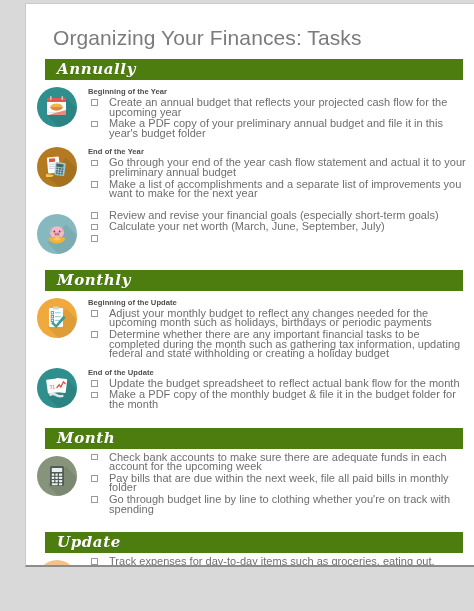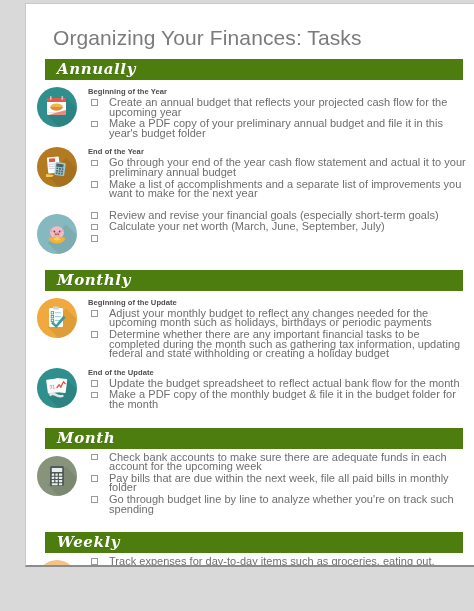--- a/index.html
+++ b/index.html
@@ -288,29 +288,29 @@
           <rect x="7.8" y="20.2" width="6" height="2" rx=".4"></rect>
                   <rect x="15" y="20.2" width="3.2" height="2" rx=".4"></rect>
         </g>
       </svg>
             </div>
           </div>
           <div class="body">
             <ul class="tasks">
               <li><span class="box"></span><span>Check bank accounts to make sure there are adequate funds in each account for the upcoming week</span></li>
               <li><span class="box"></span><span>Pay bills that are due within the next week, file all paid bills in monthly folder</span></li>
-              <li><span class="box"></span><span>Go through budget line by line to analyze whether you're on track such spending</span></li>
+              <li><span class="box"></span><span>Go through budget line by line to clothing whether you're on track with spending</span></li>
             </ul>
           </div>
         </div>
         <div class="spacer6"></div>
       </div>
       <div class="section">
         <div class="band">
-          <div class="band-label">Weekly</div>
+          <div class="band-label">Update</div>
         </div>
         <div class="grp">
           <div class="iconcol">
             <div class="icon" style="background: rgb(242, 194, 136);">
               <span class="sh"></span>
               <svg xmlns="http://www.w3.org/2000/svg" width="26" height="26" viewBox="0 0 26 26">
         <rect x="6.5" y="4.5" width="13" height="5" rx="1" fill="#6fc4d4" transform="rotate(-7 13 7)"></rect>
         <rect x="5" y="7.6" width="16" height="12" rx="1.8" fill="#a9672e"></rect>
         <rect x="5" y="7.6" width="16" height="3.4" rx="1.8" fill="#c07f3c"></rect>
         <rect x="5" y="12.6" width="16" height="7" rx="1.6" fill="#8e5526"></rect>

